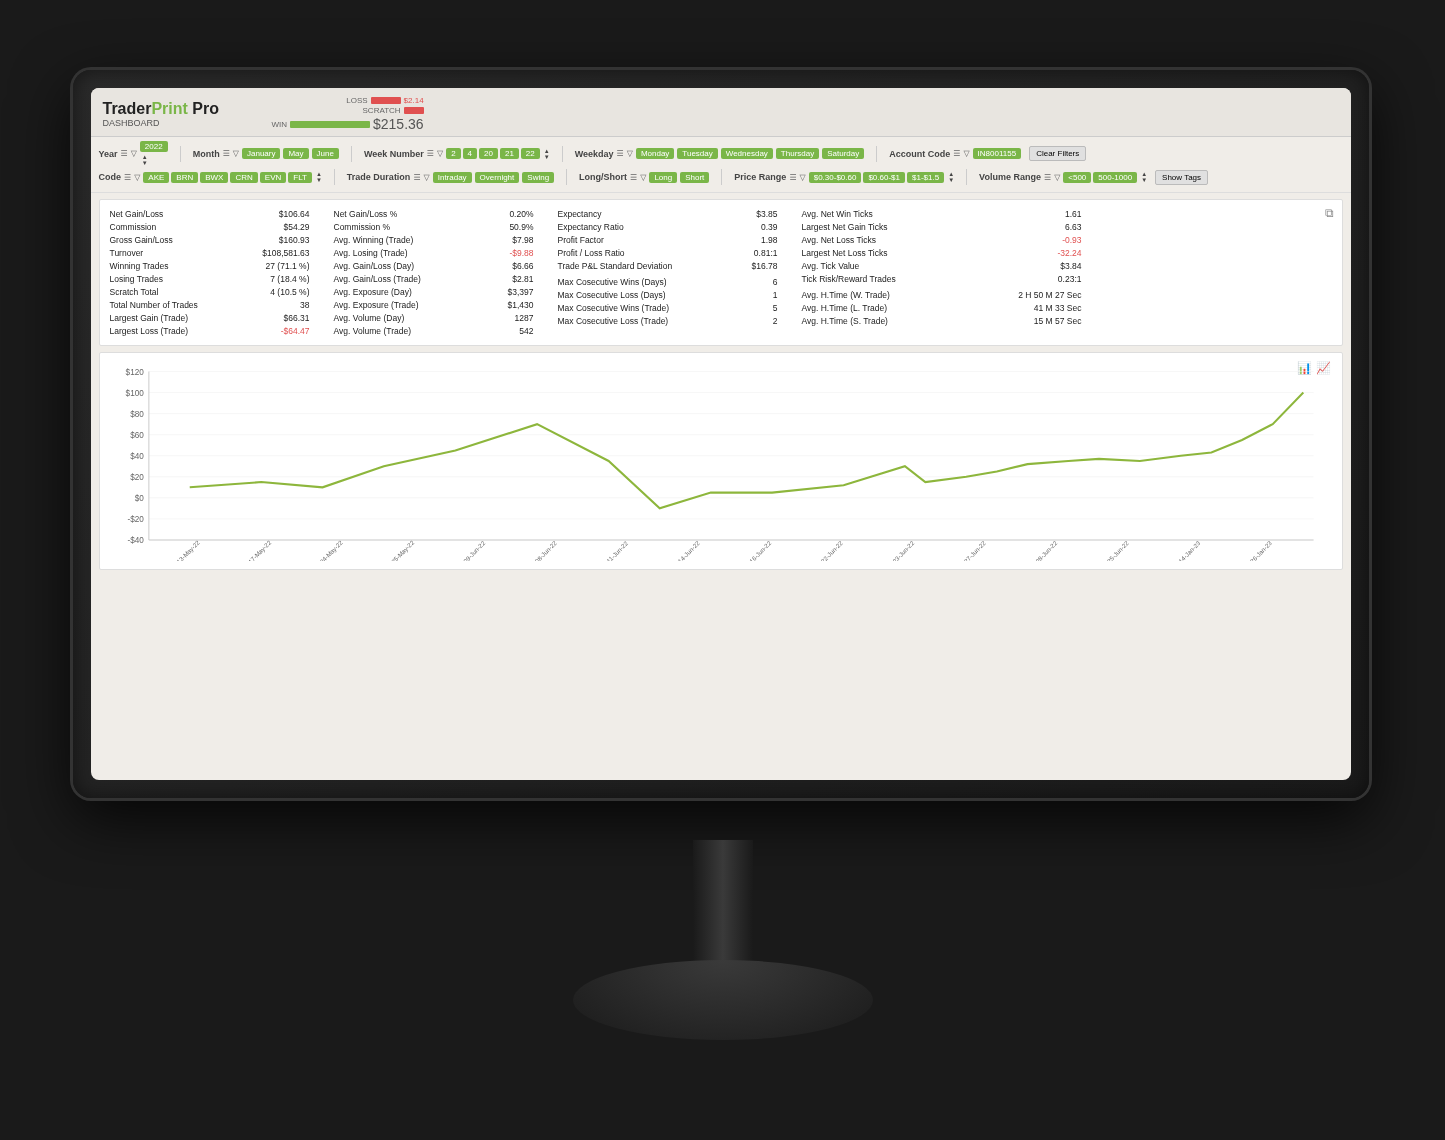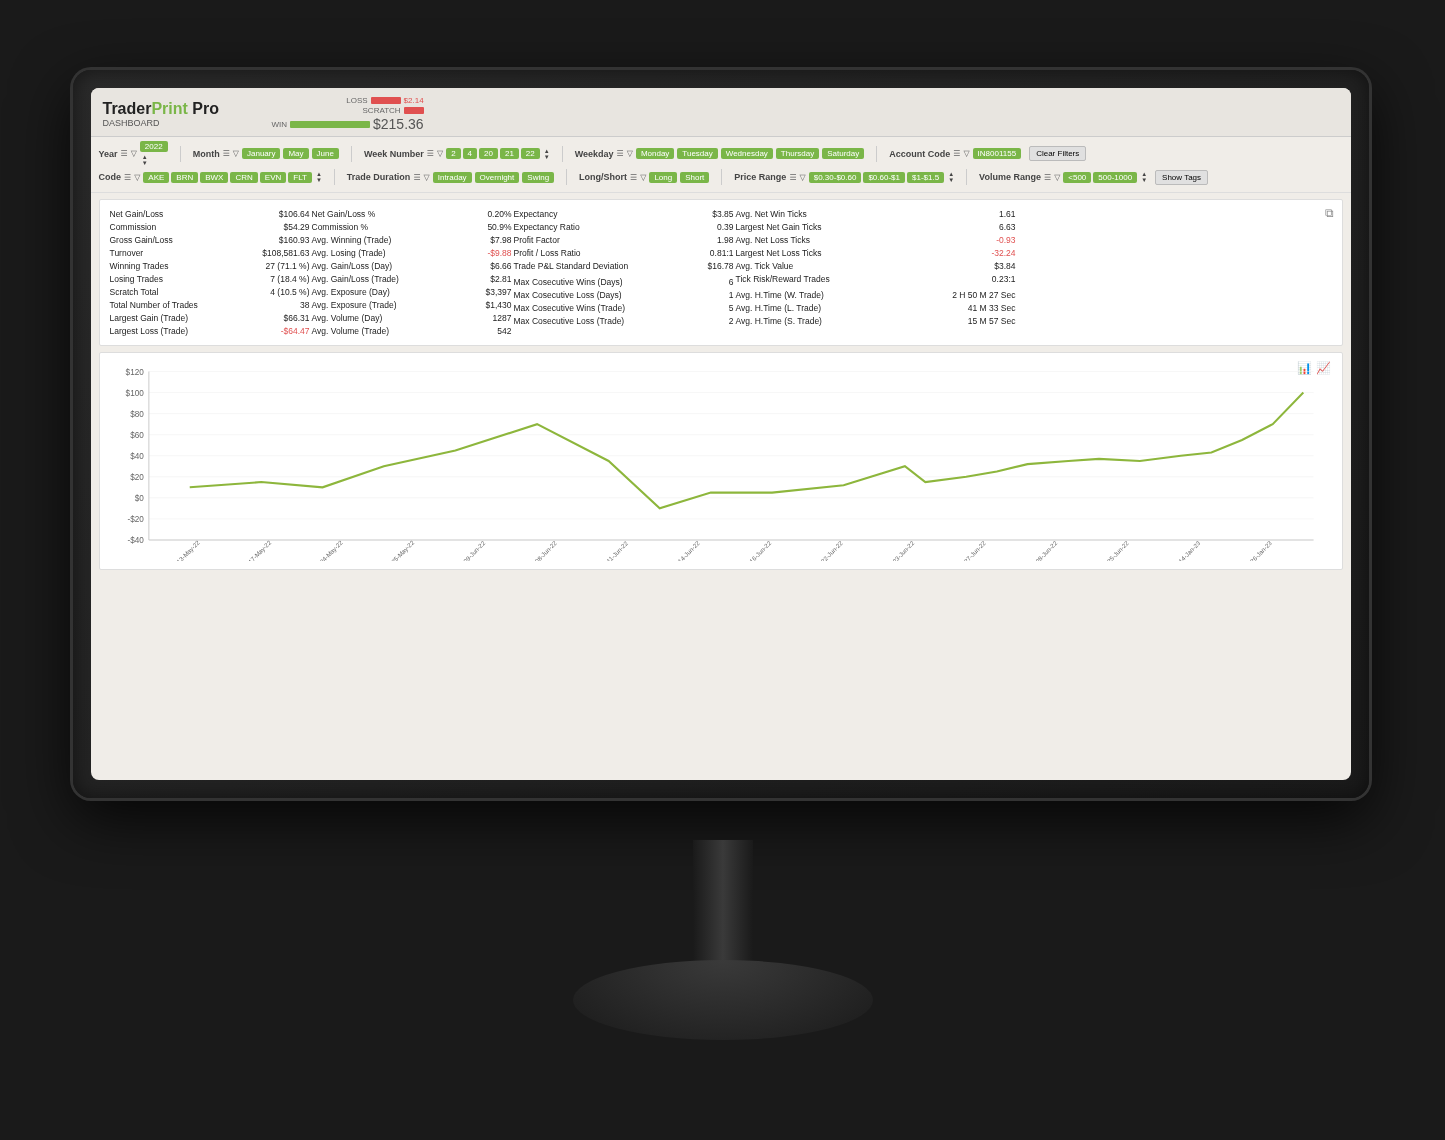--- a/index.html
+++ b/index.html
@@ -194,21 +194,21 @@
       margin: 6px 8px;
       border: 1px solid #ddd;
       border-radius: 2px;
       padding: 8px 10px;
       position: relative;
     }
 
     .stats-grid {
       display: grid;
       grid-template-columns: 200px 200px 220px 280px;
-      gap: 0 2px;
+      gap: 0 24px;
     }
 
     .stat-col {
       display: flex;
       flex-direction: column;
       gap: 1px;
     }
 
     .stat-row {
       display: flex;

